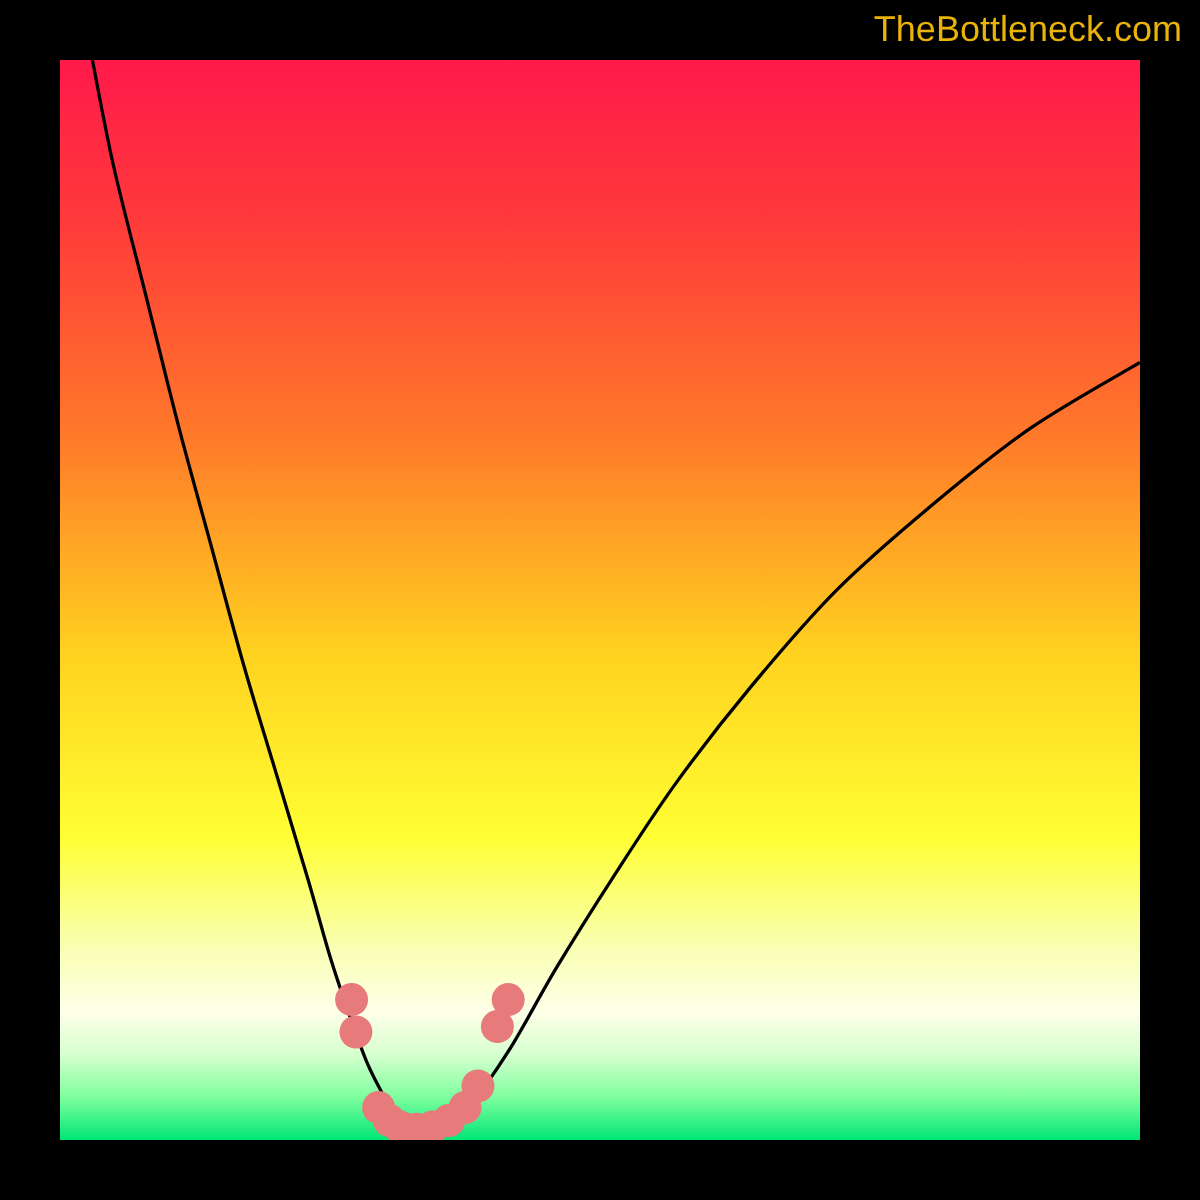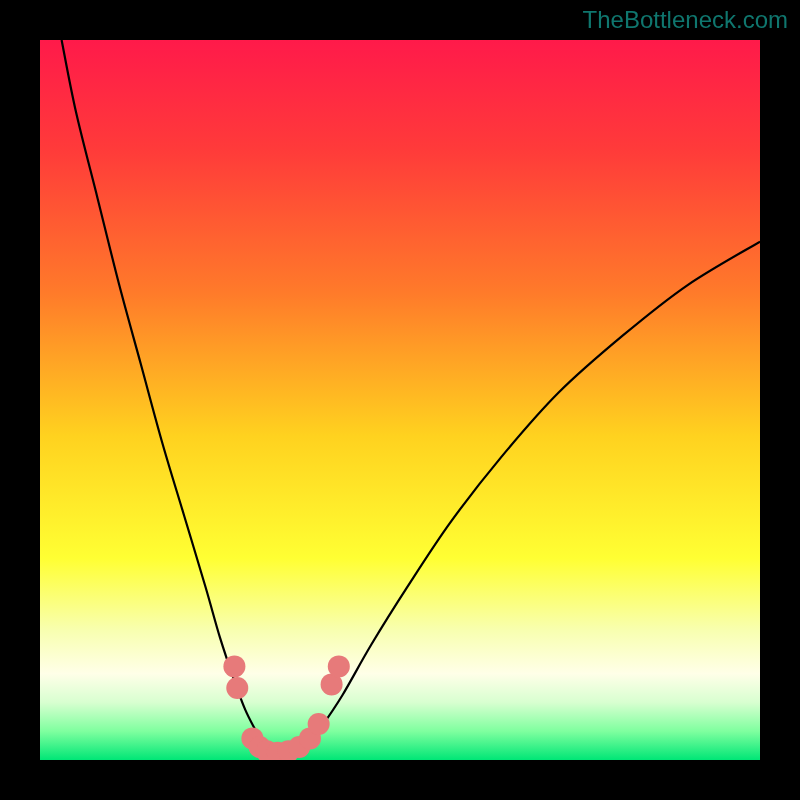--- a/index.html
+++ b/index.html
@@ -8,21 +8,21 @@
     width: 800px;
     height: 800px;
     background: #000;
     position: relative;
     font-family: Arial, Helvetica, sans-serif;
   }
   .watermark {
     position: absolute;
     top: 6px;
     right: 12px;
-    color: #0f766e;
+    color: #eab308;
     font-size: 24px;
     font-weight: 500;
     z-index: 10;
   }
   .plot-area {
     position: absolute;
     left: 40px;
     top: 40px;
     width: 720px;
     height: 720px;

